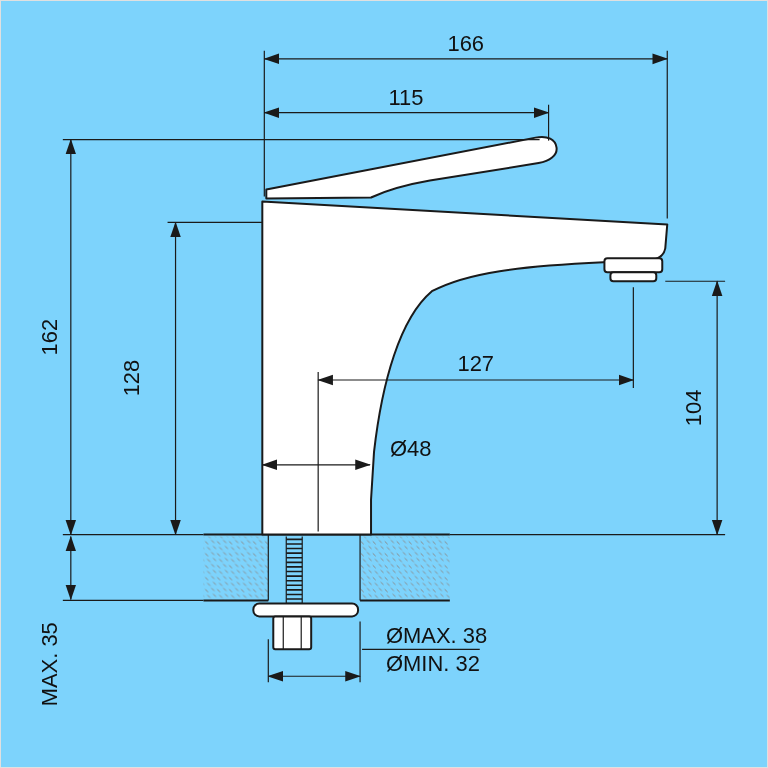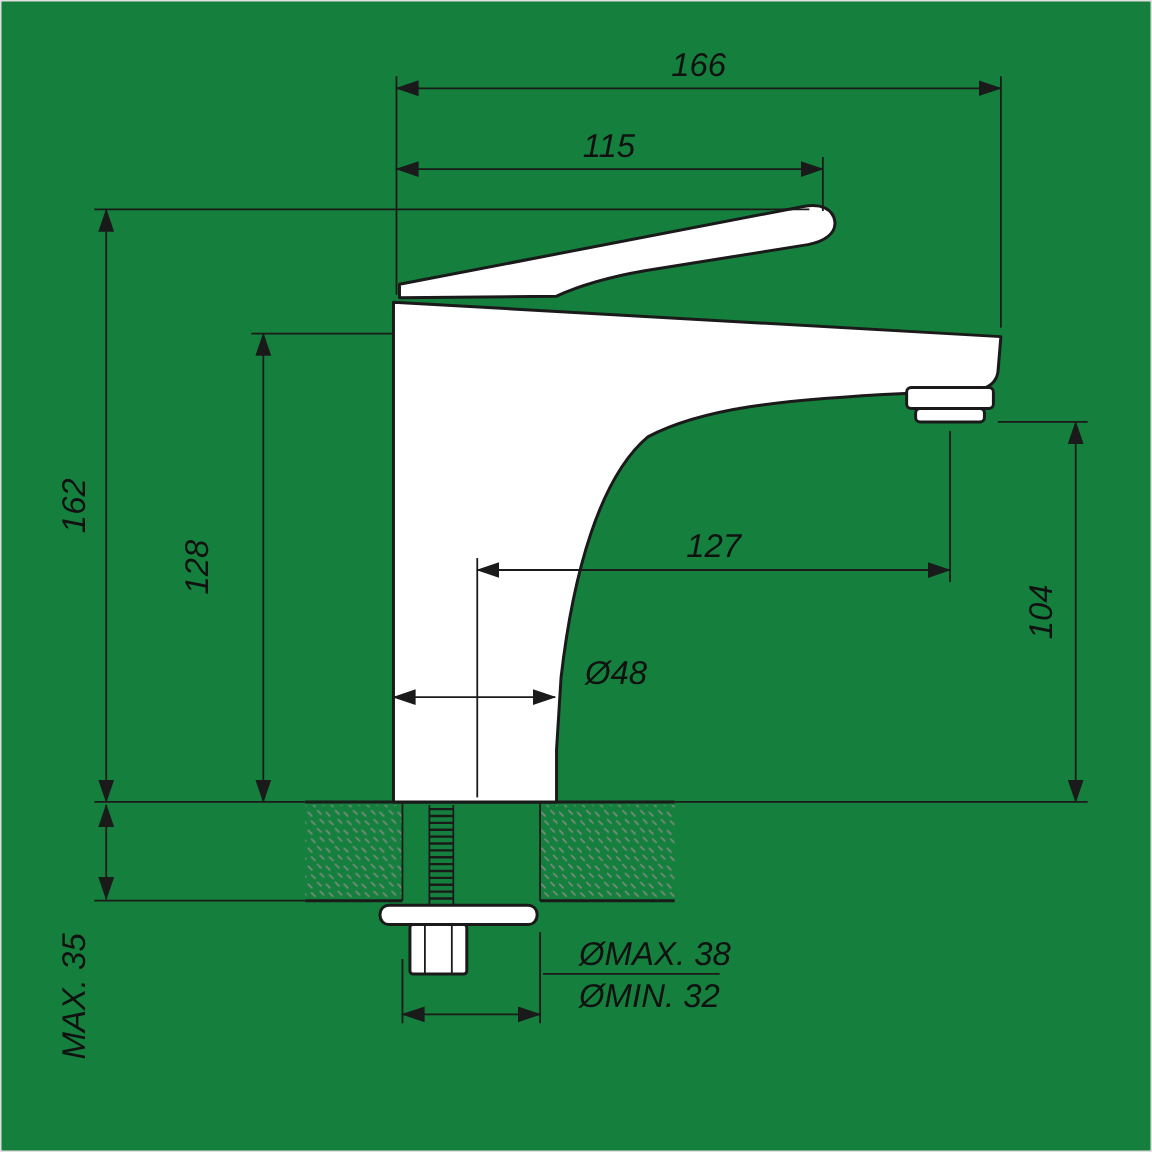--- a/index.html
+++ b/index.html
@@ -1,18 +1,18 @@
 <!DOCTYPE html>
 <html><head>
 <meta charset="utf-8">
 <style>
   html,body{margin:0;padding:0;background:#fff;}
   .canvas{
-    width:768px;height:768px;background:#15803d;position:relative;
-    box-sizing:border-box;border:1px solid #e0e0e0;overflow:hidden;font-style:italic;
+    width:768px;height:768px;background:#7dd3fc;position:relative;
+    box-sizing:border-box;border:1px solid #e0e0e0;overflow:hidden;
   }
   .lbl{font-family:"Liberation Sans",sans-serif;font-size:22px;fill:#111;}
   .dim,.ext{stroke:#1a1a1a;stroke-width:1.2;fill:none;}
   .ol{stroke:#1a1a1a;stroke-width:2;fill:none;}
   .thin{stroke:#1a1a1a;stroke-width:1.2;fill:none;}
   .part{fill:#ffffff;stroke:#1a1a1a;stroke-width:2;stroke-linejoin:round;}
 </style>
 </head>
 <body>
 

